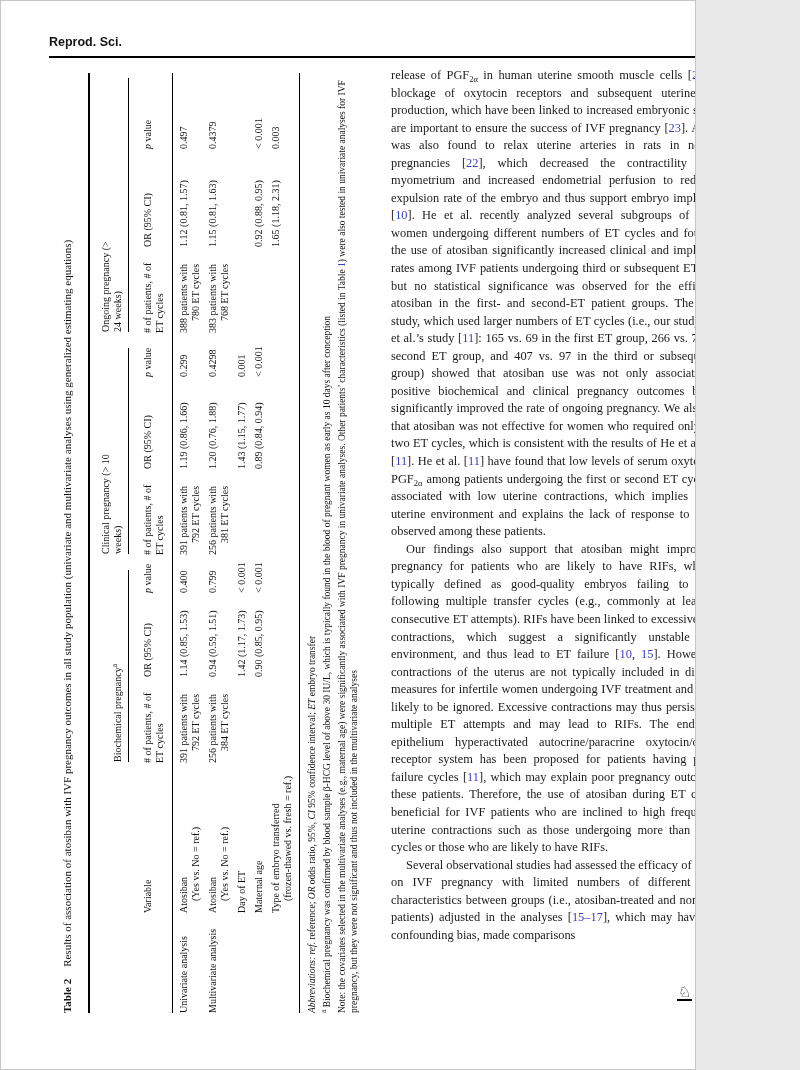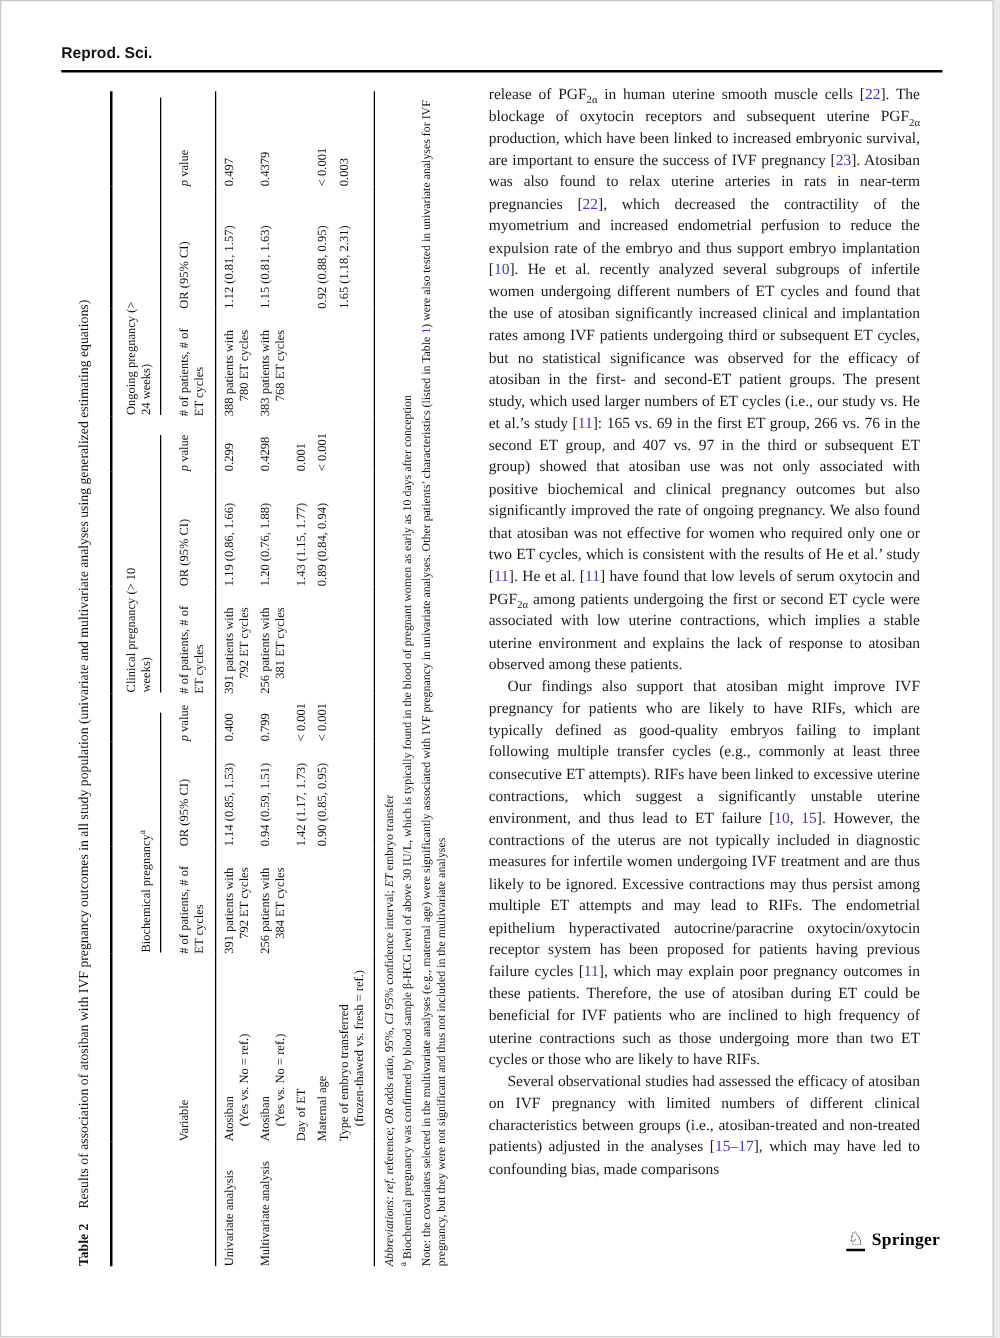--- a/index.html
+++ b/index.html
@@ -1,16 +1,16 @@
 <!DOCTYPE html>
 <html><head>
 <meta charset="utf-8">
 <style>
   html,body{margin:0;padding:0;background:#e9e9e9;}
-  .page{position:relative;width:795px;height:1070px;background:#ffffff;
+  .page{position:relative;width:696px;height:1070px;background:#ffffff;
         box-sizing:border-box;border:1px solid #c6c6c6;overflow:hidden;
         font-family:"Liberation Serif",serif;color:#1c1c1c;}
   
   .running-head{position:absolute;left:48px;top:34px;
         font-family:"Liberation Sans",sans-serif;font-weight:700;
         font-size:12.5px;color:#141414;}
   .head-rule{position:absolute;left:48px;top:55px;width:705px;height:2px;background:#000;}
   
   .table-rotated{position:absolute;left:60px;top:64px;width:338px;height:948px;}
   .table-inner{position:absolute;top:0;left:0;width:948px;height:338px;

